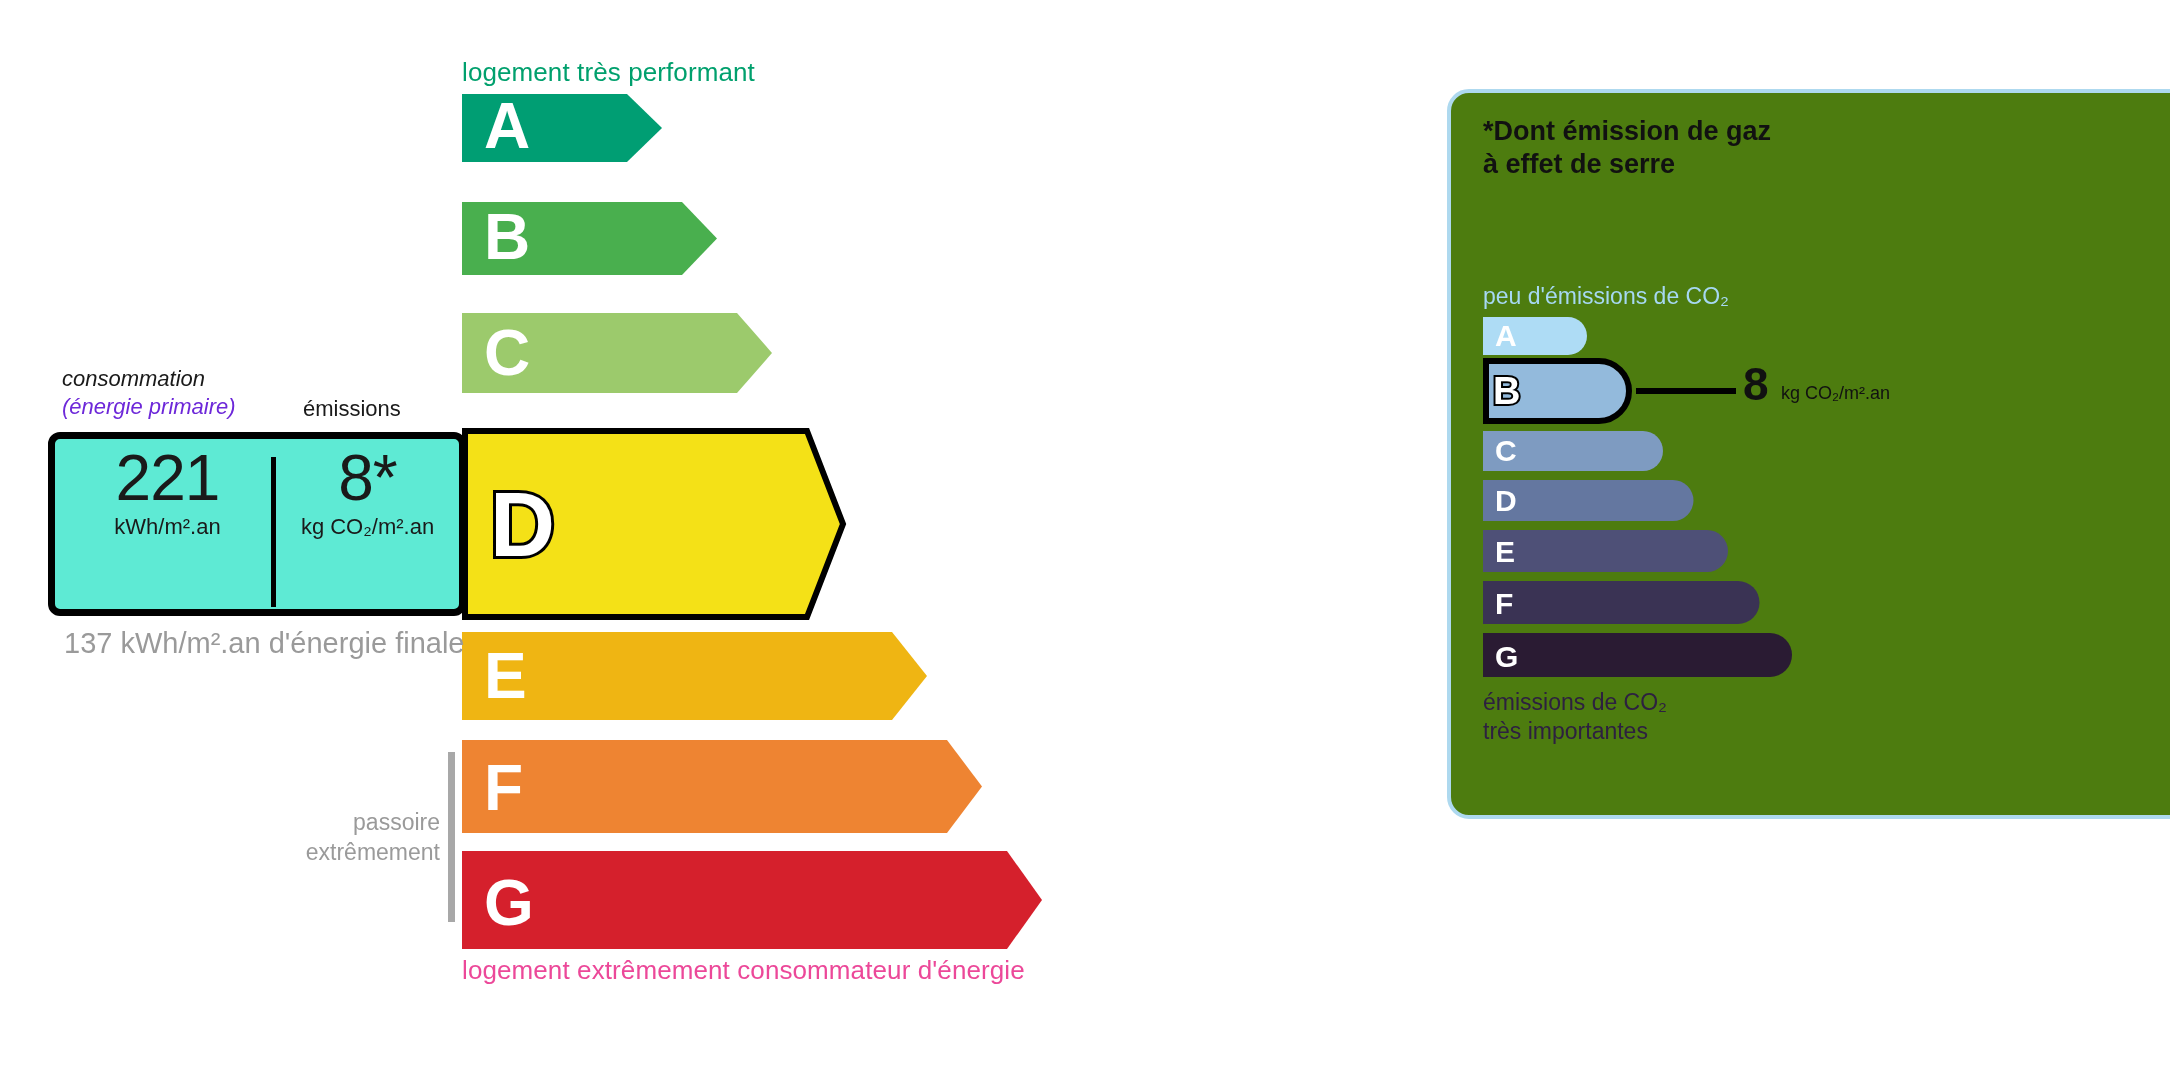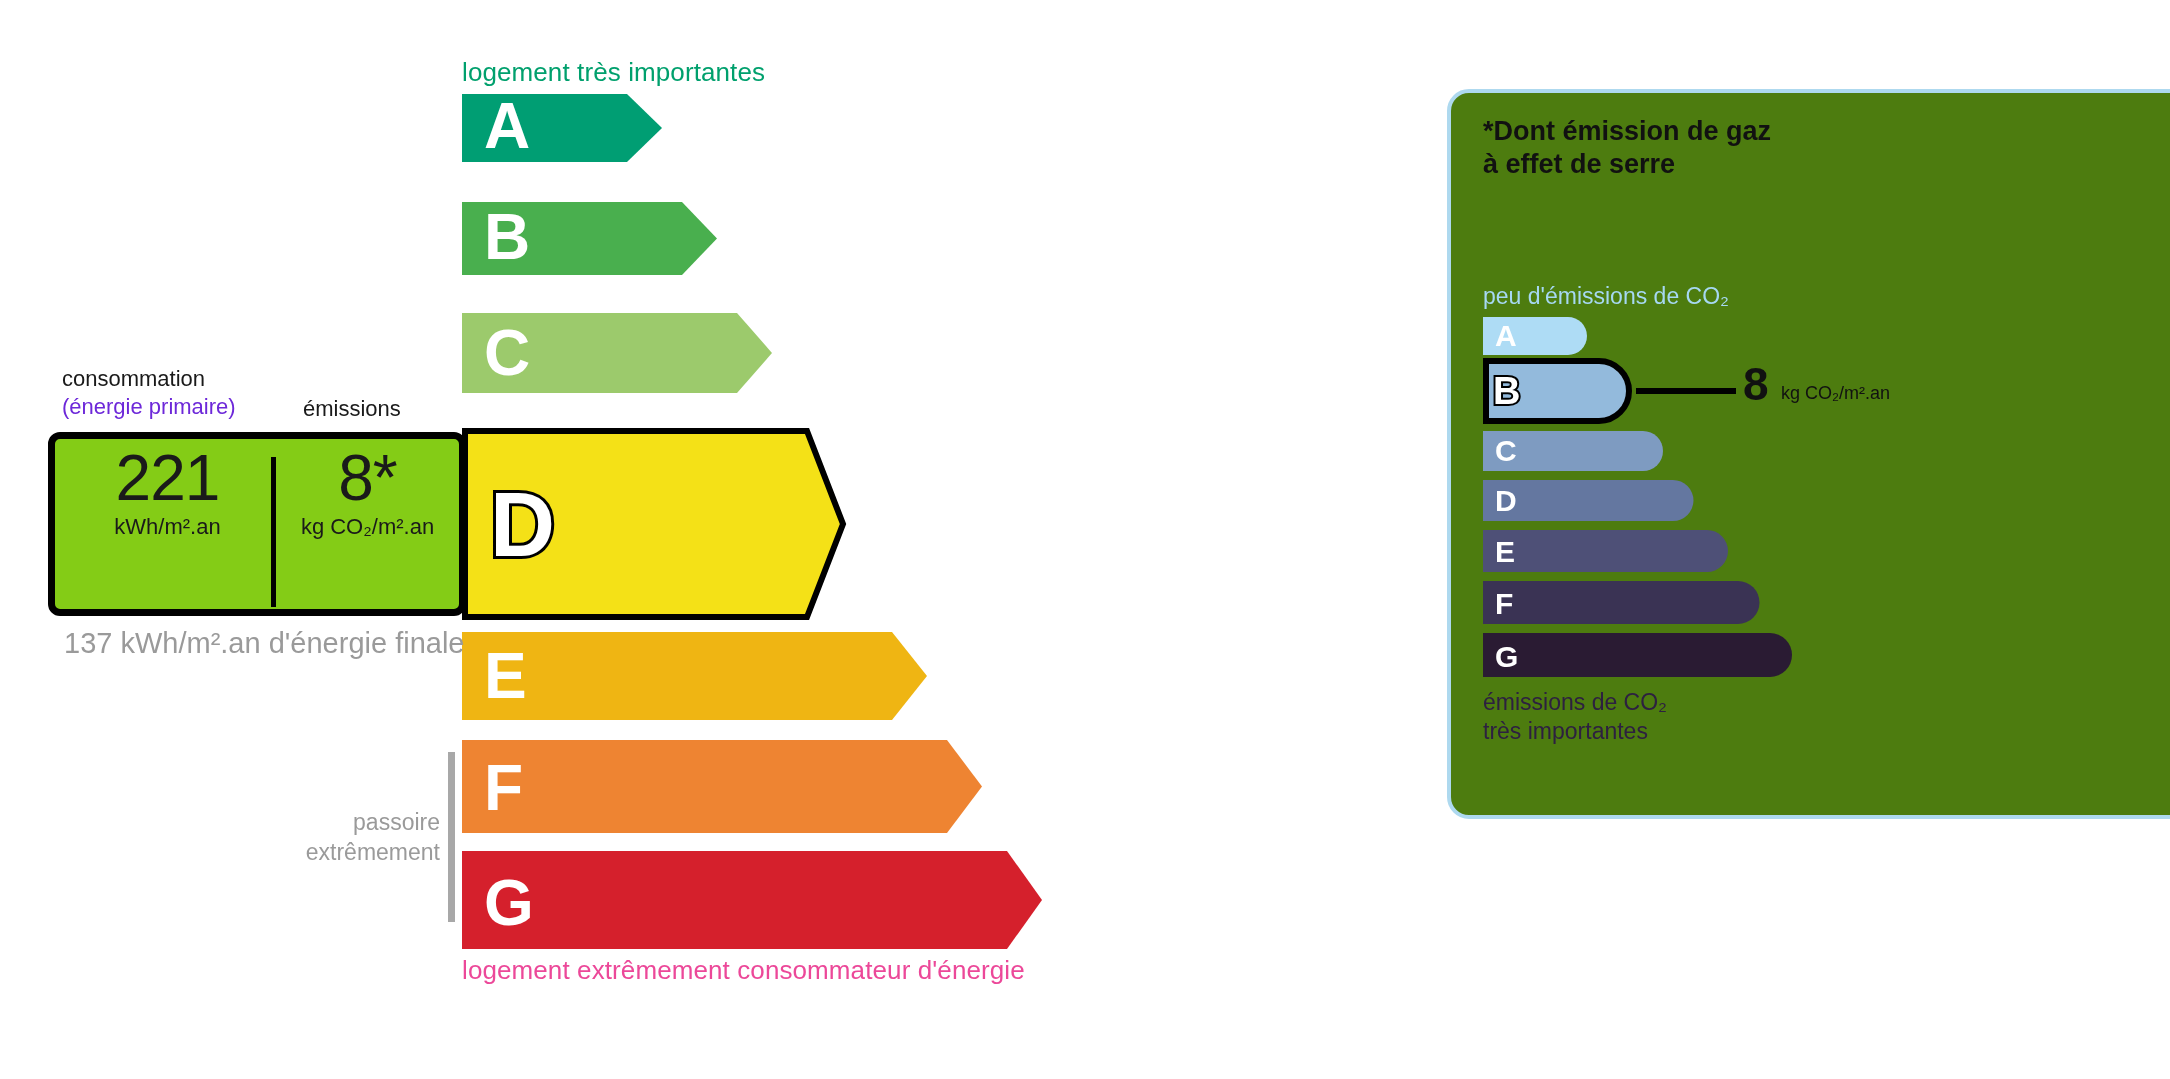--- a/index.html
+++ b/index.html
@@ -28,34 +28,34 @@
     font-weight:bold;font-size:64px;fill:#ffffff;
   }
 
   
   #band-D{left:462px;}
   #band-D .band-letter{fill:#ffffff;stroke:#000000;stroke-width:6px;paint-order:stroke fill;font-size:90px;}
 
   
   #value-box{
     position:absolute;left:48px;top:432px;width:418px;height:184px;
-    box-sizing:border-box;border:7px solid #000;border-radius:12px;background:#84cc16;
+    box-sizing:border-box;border:7px solid #000;border-radius:12px;background:#5eead4;
     z-index:4;
   }
   #value-box .divider{
     position:absolute;left:216px;top:18px;width:5px;height:150px;background:#000;
   }
   .val-cell{position:absolute;top:6px;text-align:center;}
   #cell-conso{left:10px;width:205px;}
   #cell-emis{left:225px;width:175px;}
   .val-number{font-size:64px;font-weight:400;line-height:1.05;letter-spacing:-1px;}
   .val-unit{font-size:22px;margin-top:2px;white-space:nowrap;}
 
   .hdr{position:absolute;font-size:22px;white-space:nowrap;line-height:1.25;}
-  #hdr-conso{left:62px;top:365px;text-align:left;}
+  #hdr-conso{left:62px;top:365px;text-align:left;font-style:italic;}
   #hdr-conso .sub{color:#6d28d9;display:block;}
   #hdr-emis{left:303px;top:395px;}
 
   #final-energy{
     position:absolute;left:64px;top:625px;font-size:29px;color:#9a9a9a;line-height:1.3;
   }
 
   #passoire-label{
     position:absolute;left:250px;top:808px;width:190px;text-align:right;
     font-size:23px;color:#9a9a9a;line-height:1.3;
@@ -91,21 +91,21 @@
 
   #co2-leader{position:absolute;left:185px;top:295px;width:100px;height:6px;background:#000;}
   #co2-value{position:absolute;left:292px;top:264px;font-size:46px;font-weight:bold;color:#111;}
   #co2-value-unit{position:absolute;left:330px;top:290px;font-size:18px;color:#111;white-space:nowrap;}
 </style>
 </head>
 <body>
 
 <div id="dpe-ladder">
 
-  <div class="caption-top">logement très importantes</div>
+  <div class="caption-top">logement très performant</div>
 
   <div class="band" id="band-A" style="top:94px;">
     <svg width="200" height="68" viewBox="0 0 200 68">
       <polygon points="0,0 165,0 200,34 165,68 0,68" fill="#009E73"></polygon>
       <text class="band-letter" x="22" y="54">A</text>
     </svg>
   </div>
 
   <div class="band" id="band-B" style="top:202px;">
     <svg width="255" height="73" viewBox="0 0 255 73">

